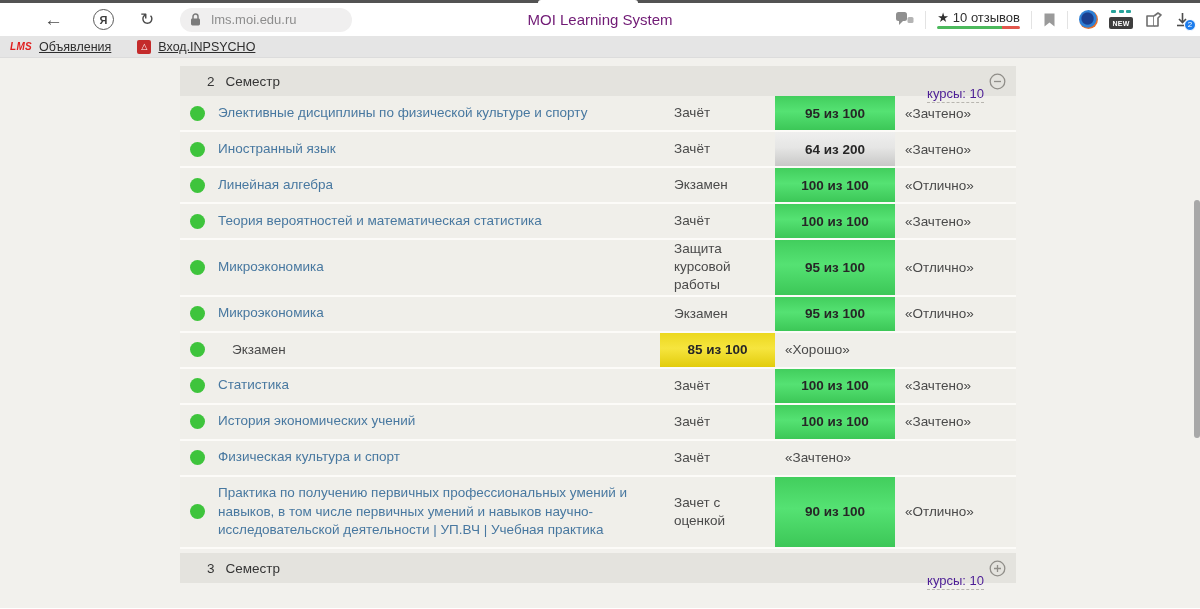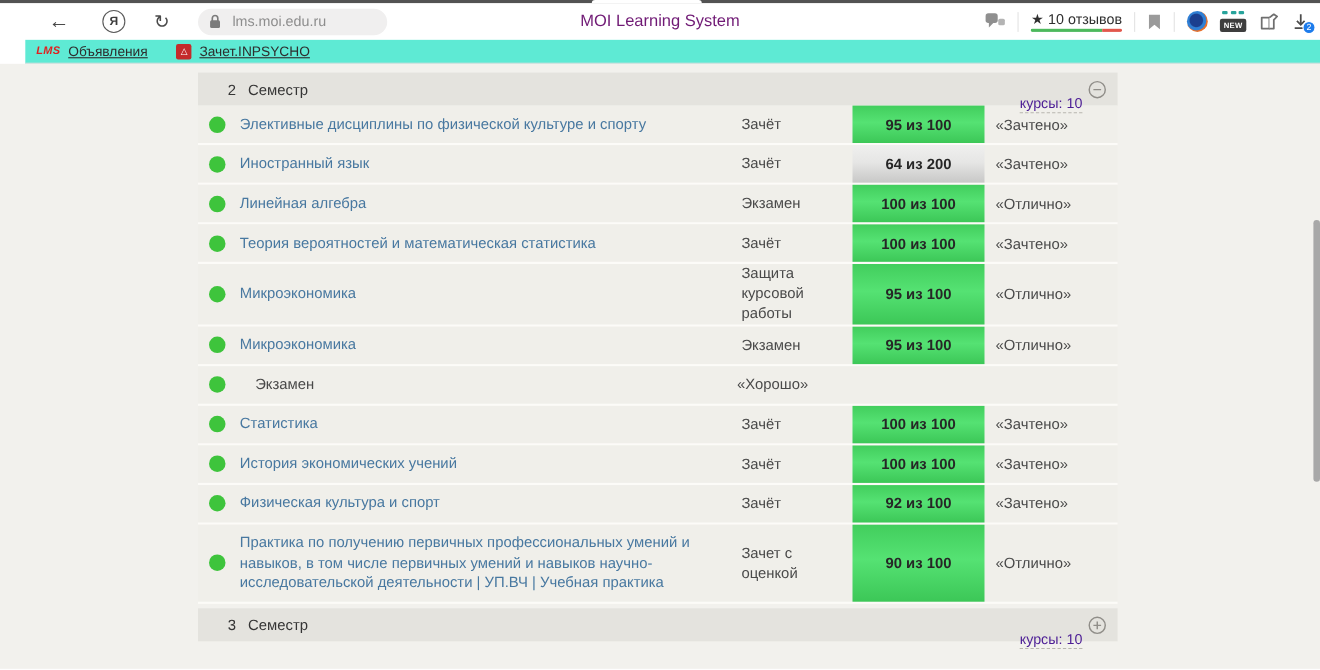--- a/index.html
+++ b/index.html
@@ -40,21 +40,21 @@
   .new-ext { width: 24px; height: 19px; position: relative; cursor: pointer; }
   .new-ext .dashes { position: absolute; top: 0; left: 2px; right: 2px; height: 4px; display: flex; justify-content: space-between; }
   .new-ext .dashes i { width: 5px; height: 3px; background: #27a39b; border-radius: 1px; }
   .new-ext .plate { position: absolute; bottom: 0; left: 0; right: 0; height: 12px; background: #3e3e3e; border-radius: 2px;
     color: #fff; font-size: 7px; font-weight: bold; display: flex; align-items: center; justify-content: center; letter-spacing: .2px; }
   .dl-wrap { position: relative; cursor: pointer; }
   .dl-badge { position: absolute; right: -6px; bottom: -3px; width: 12px; height: 12px; border-radius: 50%;
     background: #1d7cec; color: #fff; font-size: 8px; display: flex; align-items: center; justify-content: center; border: 1px solid #fff; }
 
   
-  .bookmarks { height: 22px; background: #5eead4; border-bottom: 1px solid #dcdcdc; display: flex; align-items: center; padding-left: 10px; margin-left: 23px; }
+  .bookmarks { height: 22px; background: #e5e5e5; border-bottom: 1px solid #dcdcdc; display: flex; align-items: center; padding-left: 10px; }
   .bookmark { display: flex; align-items: center; gap: 7px; cursor: pointer; margin-right: 26px; }
   .lms-logo { color: #e01f1f; font-size: 10px; font-weight: bold; font-style: italic; letter-spacing: .3px; }
   .inp-logo { width: 14px; height: 14px; background: #c42b2b; border-radius: 2px; color: #fff; font-size: 8px;
     display: flex; align-items: center; justify-content: center; }
   .bookmark-label { font-size: 12.5px; color: #2e2e2e; text-decoration: underline; }
 
   
   .page { height: 550px; background: #f2f1ed; overflow: hidden; position: relative; }
   .grades-table { margin-left: 180px; width: 836px; padding-top: 8px; }
 
@@ -148,21 +148,21 @@
   </div>
 </div>
 
 <div class="bookmarks">
   <div class="bookmark">
     <span class="lms-logo">LMS</span>
     <span class="bookmark-label">Объявления</span>
   </div>
   <div class="bookmark">
     <span class="inp-logo">△</span>
-    <span class="bookmark-label">Зачет.INPSYCHO</span>
+    <span class="bookmark-label">Вход.INPSYCHO</span>
   </div>
 </div>
 
 <div class="page">
   <div class="grades-table">
 
     <div class="section-header">
       <span class="sec-num">2</span>
       <span class="sec-name">Семестр</span>
       <span class="courses-count">
@@ -227,20 +227,21 @@
           <div class="name-cell">Микроэкономика</div>
           <div class="control-cell">Экзамен</div>
           <div class="badge-cell badge-green">95 из 100</div>
           <div class="grade-cell">«Отлично»</div>
         </div>
         <div class="course-row">
           <div class="dot-cell">
             <span class="status-dot"></span>
           </div>
           <div class="control-cell">Экзамен</div>
+          <div class="badge-cell badge-yellow">85 из 100</div>
           <div class="grade-cell">«Хорошо»</div>
         </div>
         <div class="course-row">
           <div class="dot-cell">
             <span class="status-dot"></span>
           </div>
           <div class="name-cell">Статистика</div>
           <div class="control-cell">Зачёт</div>
           <div class="badge-cell badge-green">100 из 100</div>
           <div class="grade-cell">«Зачтено»</div>
@@ -253,21 +254,20 @@
           <div class="control-cell">Зачёт</div>
           <div class="badge-cell badge-green">100 из 100</div>
           <div class="grade-cell">«Зачтено»</div>
         </div>
         <div class="course-row">
           <div class="dot-cell">
             <span class="status-dot"></span>
           </div>
           <div class="name-cell">Физическая культура и спорт</div>
           <div class="control-cell">Зачёт</div>
-          <div class="badge-cell badge-green">92 из 100</div>
           <div class="grade-cell">«Зачтено»</div>
         </div>
         <div class="course-row">
           <div class="dot-cell">
             <span class="status-dot"></span>
           </div>
           <div class="name-cell">Практика по получению первичных профессиональных умений и навыков, в том числе первичных умений и навыков научно-исследовательской деятельности | УП.ВЧ | Учебная практика</div>
           <div class="control-cell">Зачет с оценкой</div>
           <div class="badge-cell badge-green">90 из 100</div>
           <div class="grade-cell">«Отлично»</div>

